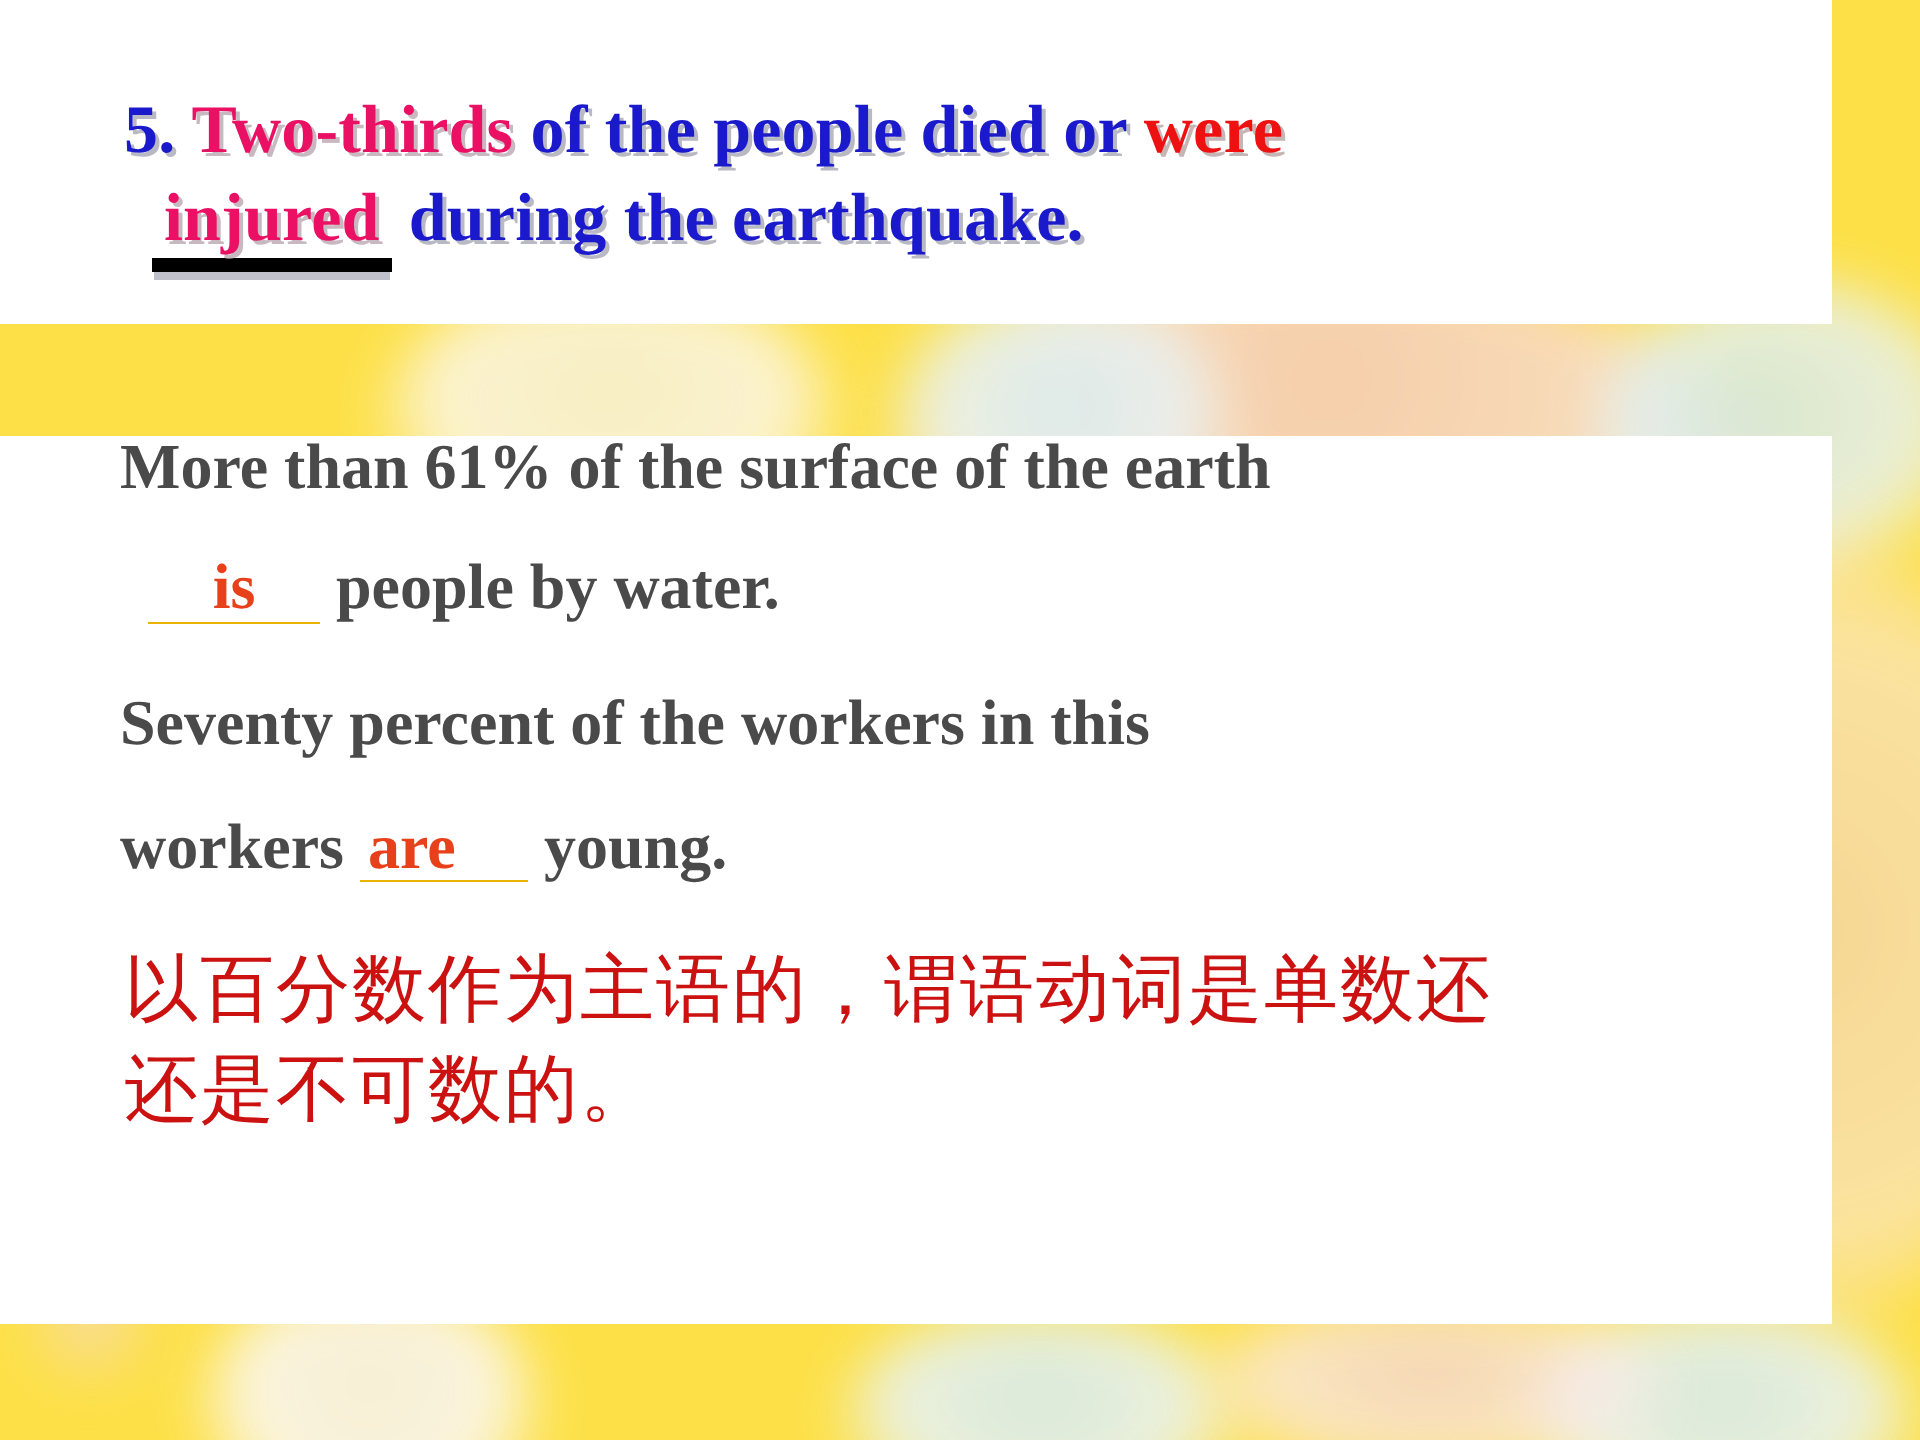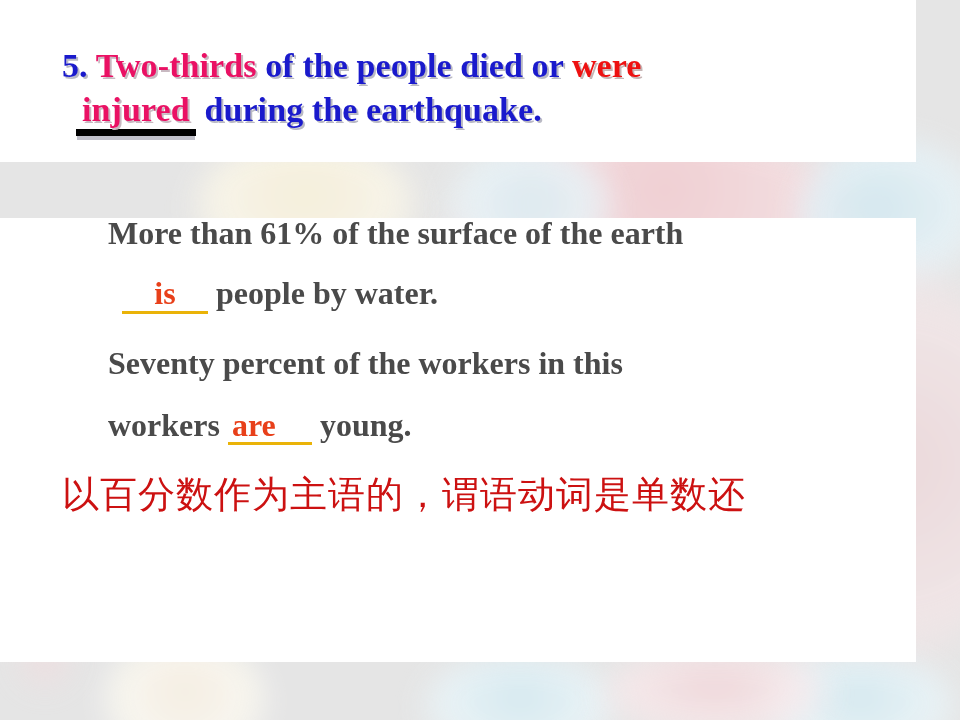--- a/index.html
+++ b/index.html
@@ -12,21 +12,21 @@
     overflow: hidden;
     background: #ffffff;
     font-family: "Liberation Serif", "DejaVu Serif", serif;
   }
 
   
   #slide {
     position: relative;
     width: 960px;
     height: 720px;
-    background: #e5e5e5;
+    background: #fde047;
     overflow: hidden;
   }
 
   
   .bg-art {
     position: absolute;
     pointer-events: none;
     border-radius: 50%;
     filter: blur(14px);
   }
@@ -154,31 +154,30 @@
     top: 216px;
     width: 880px;
     color: #4a4a4a;
   }
   .en-line {
     font-size: 32px;
     font-weight: bold;
     line-height: 34px;
     white-space: nowrap;
     color: #4a4a4a;
-    margin-left: 48px;
   }
   .en-line.r1 { margin-bottom: 26px; }
   .en-line.r2 { padding-left: 14px; margin-bottom: 32px; }
   .en-line.r3 { margin-bottom: 28px; }
   .en-line.r4 { }
 
   
   .fill {
     color: #e8401a;
-    border-bottom: 3px solid #eab308;
+    border-bottom: 1px solid #eab308;
     padding: 0 4px 2px 4px;
     display: inline-block;
     line-height: 30px;
   }
   .fill.wide { min-width: 78px; text-align: center; padding-bottom: 3px; }
   .fill.narrow { min-width: 76px; text-align: left; }
 
   
   .zh-block {
     position: absolute;
@@ -230,16 +229,17 @@
 
       <div class="en-line r2"><span class="fill wide">is</span> <span>people by water.</span></div>
 
       <div class="en-line r3"><span>Seventy percent of the workers in this</span></div>
 
       <div class="en-line r4"><span>workers</span> <span class="fill narrow">are</span> <span>young.</span></div>
     </div>
 
     <div class="zh-block">
       <div class="zh-line">以百分数作为主语的，谓语动词是单数还</div>
+      <div class="zh-line">还是不可数的。</div>
     </div>
 
   </div>
 </div>
 
 </body></html>

